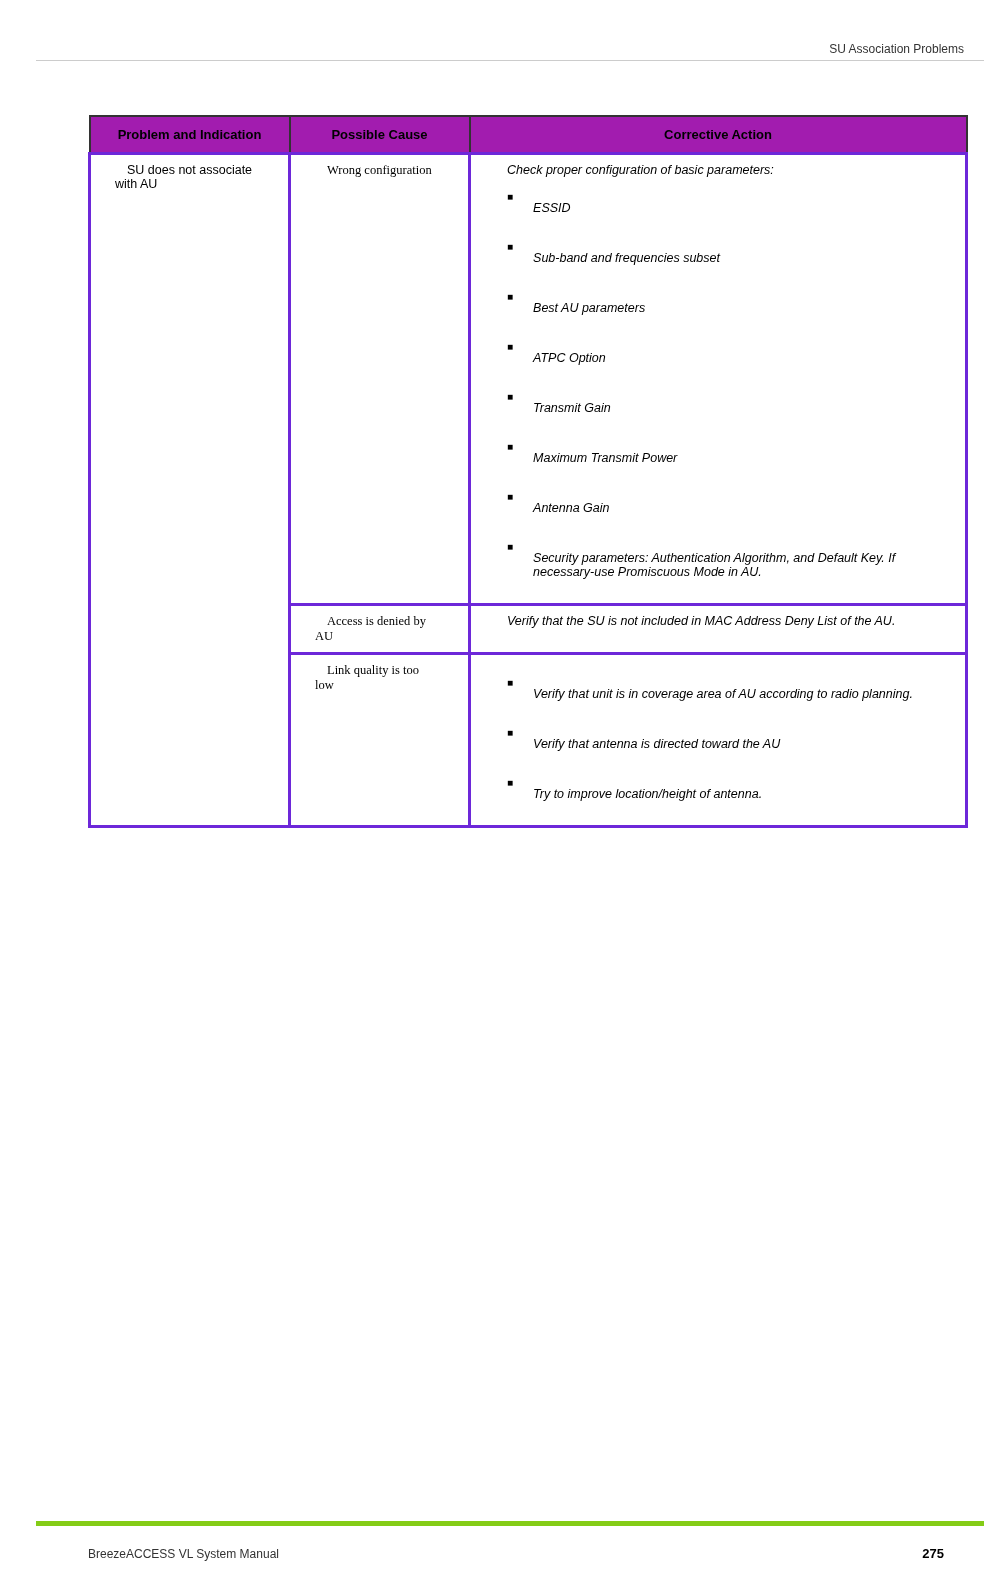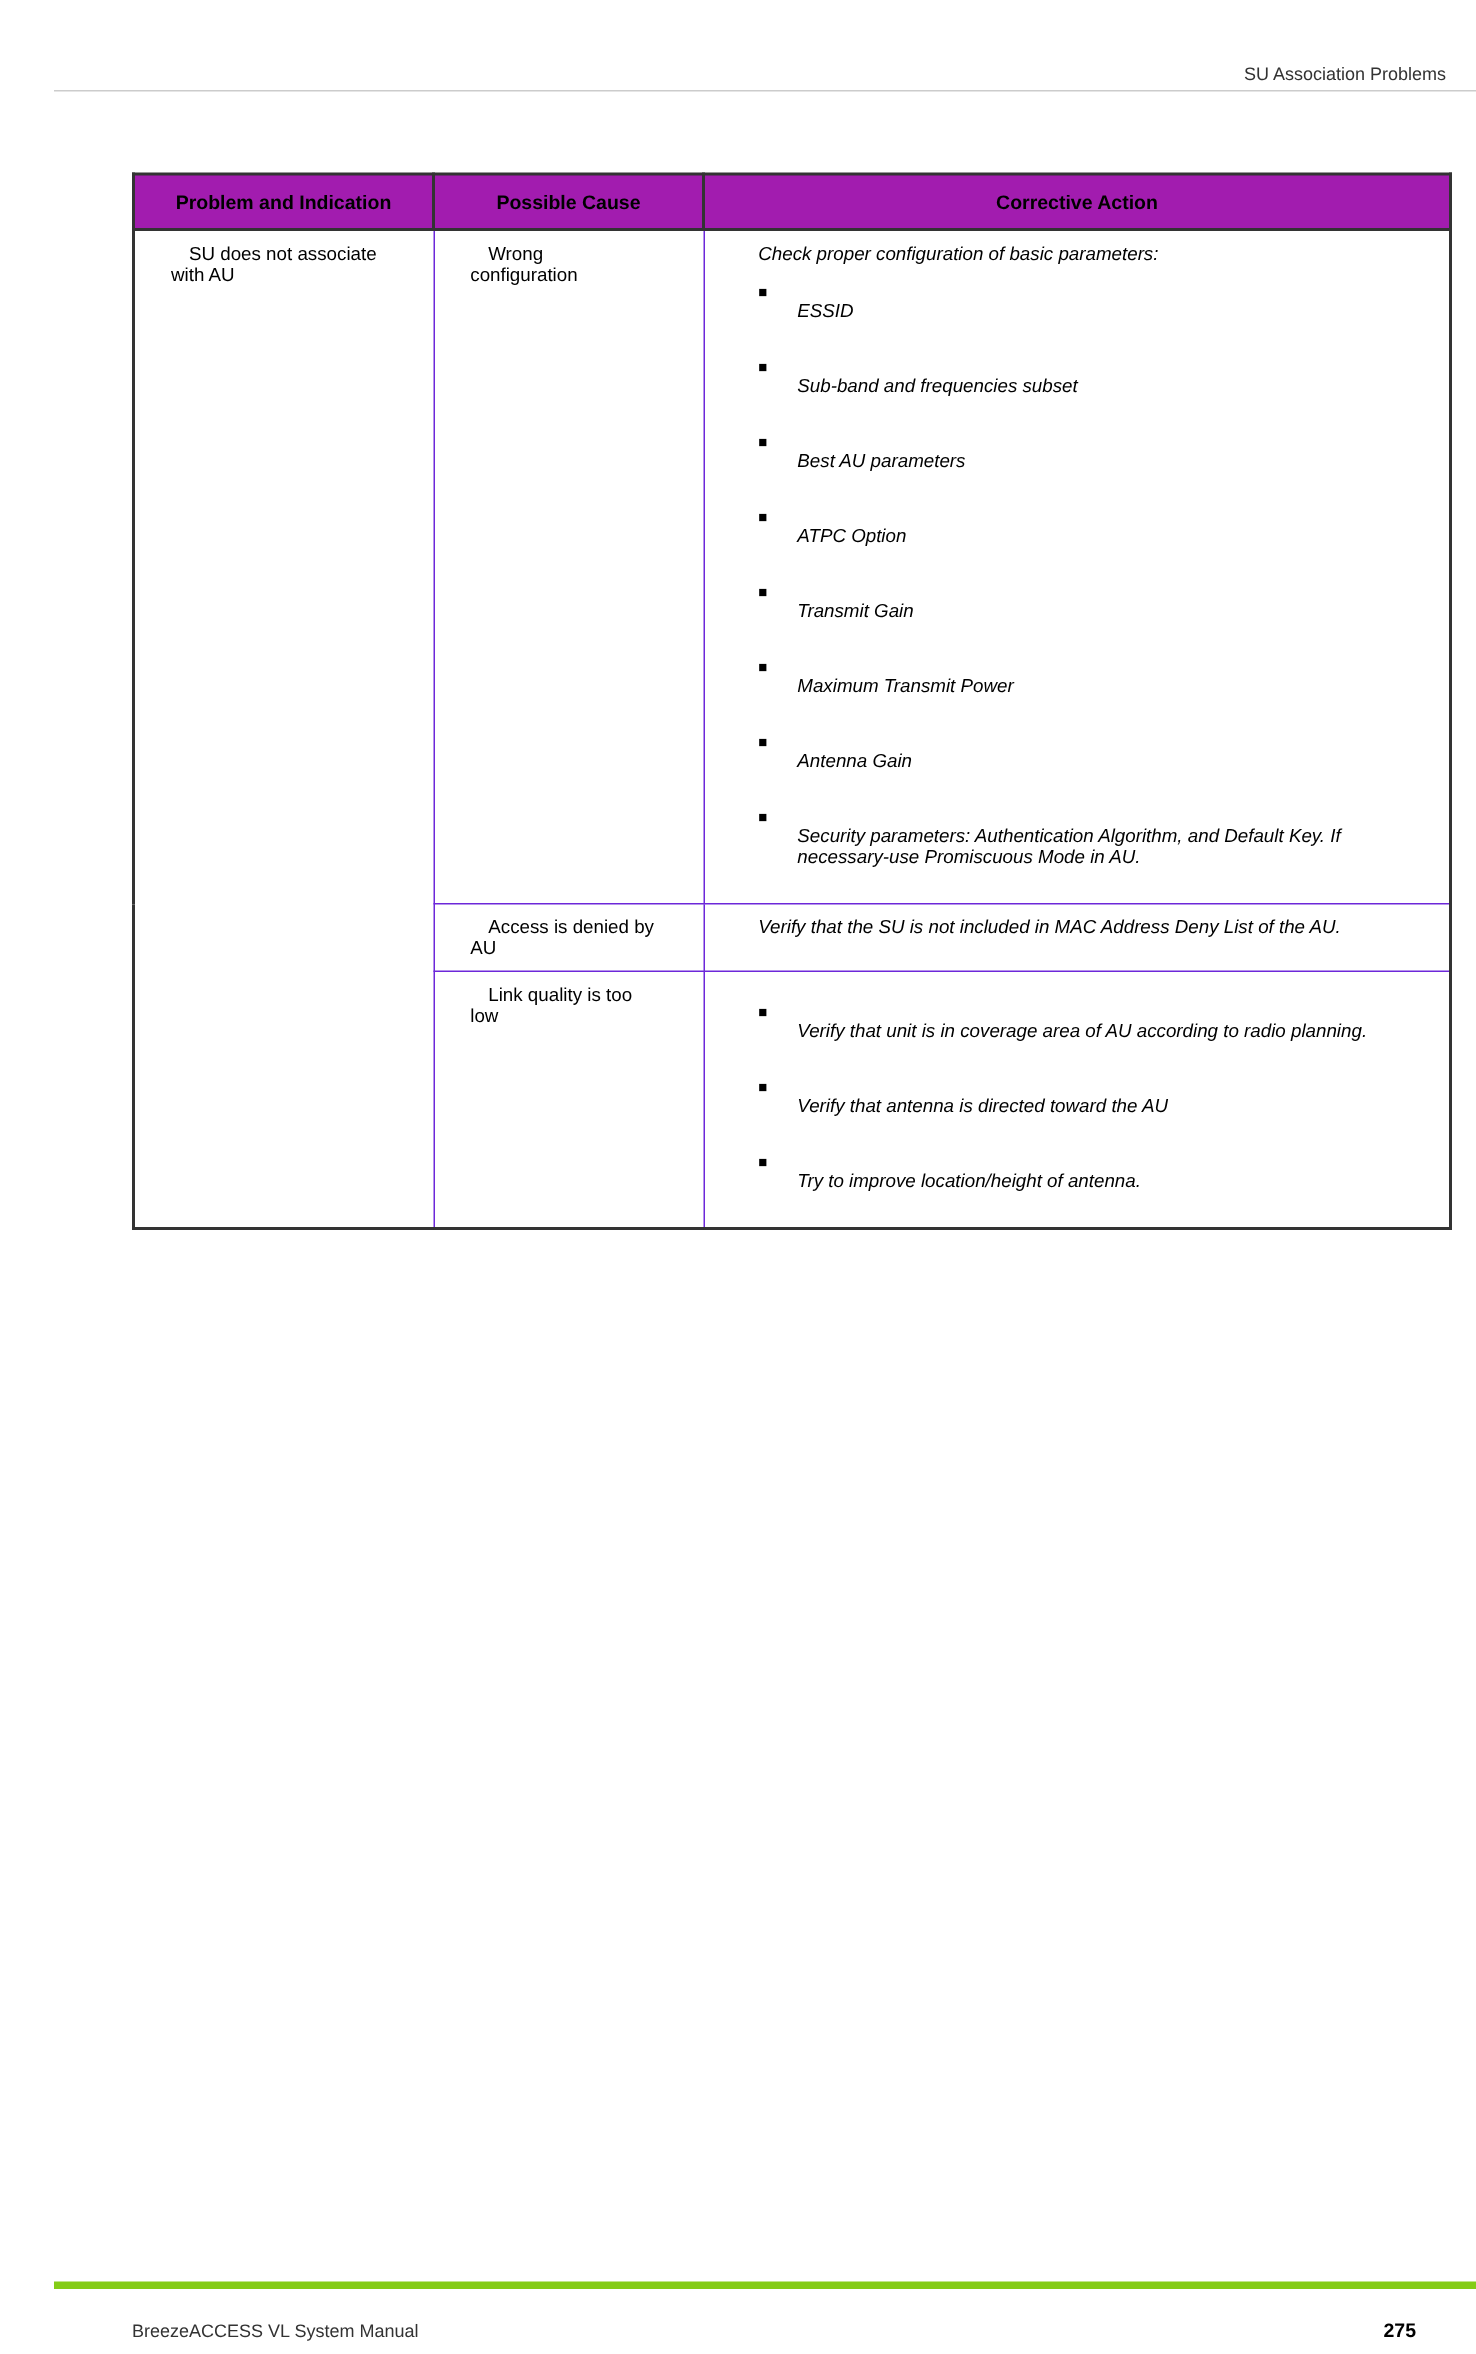--- a/index.html
+++ b/index.html
@@ -44,35 +44,36 @@
       border: 2px solid #333;
       padding: 10px 12px;
       font-weight: bold;
       font-size: 13px;
       background: #a21caf;
       text-align: center;
       vertical-align: middle;
     }
 
     .main-table td {
-      border: 1px solid #6d28d9;
+      border: 3px solid #6d28d9;
       padding: 8px 24px;
       vertical-align: top;
       font-size: 12.5px;
     }
 
     .main-table td.problem-col {
       width: 200px;
       font-size: 12.5px;
       vertical-align: top;
     }
 
     .main-table td.cause-col {
       width: 180px;
       vertical-align: top;
+      font-family: Liberation Serif, serif;
     }
 
     .main-table td.action-col {
       vertical-align: top;
       font-style: italic;
     }
 
     .bullet-list {
       list-style: none;
       padding: 0;

